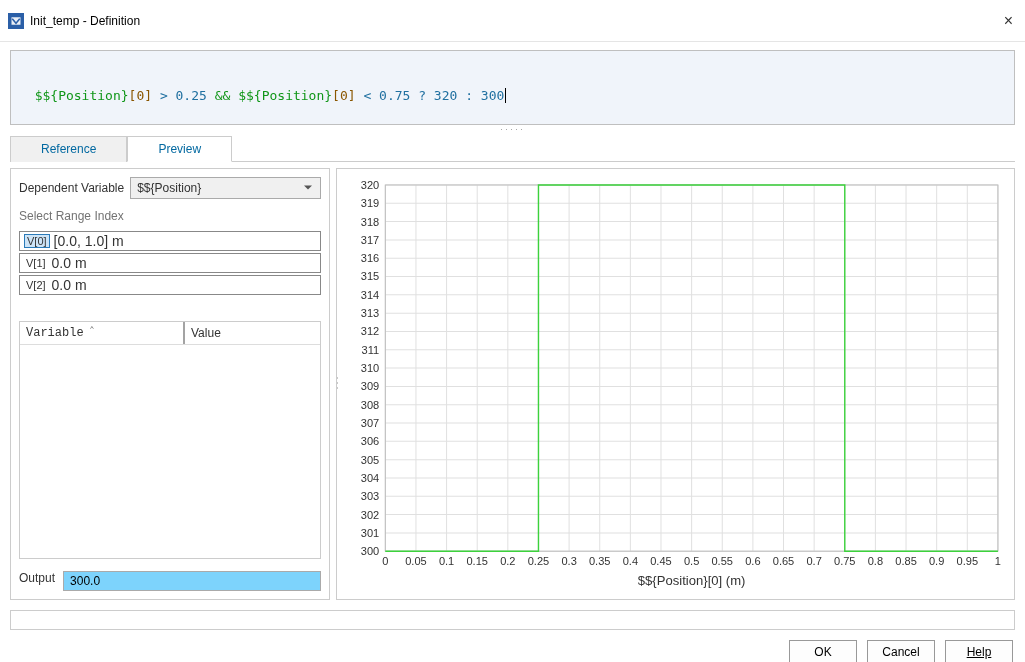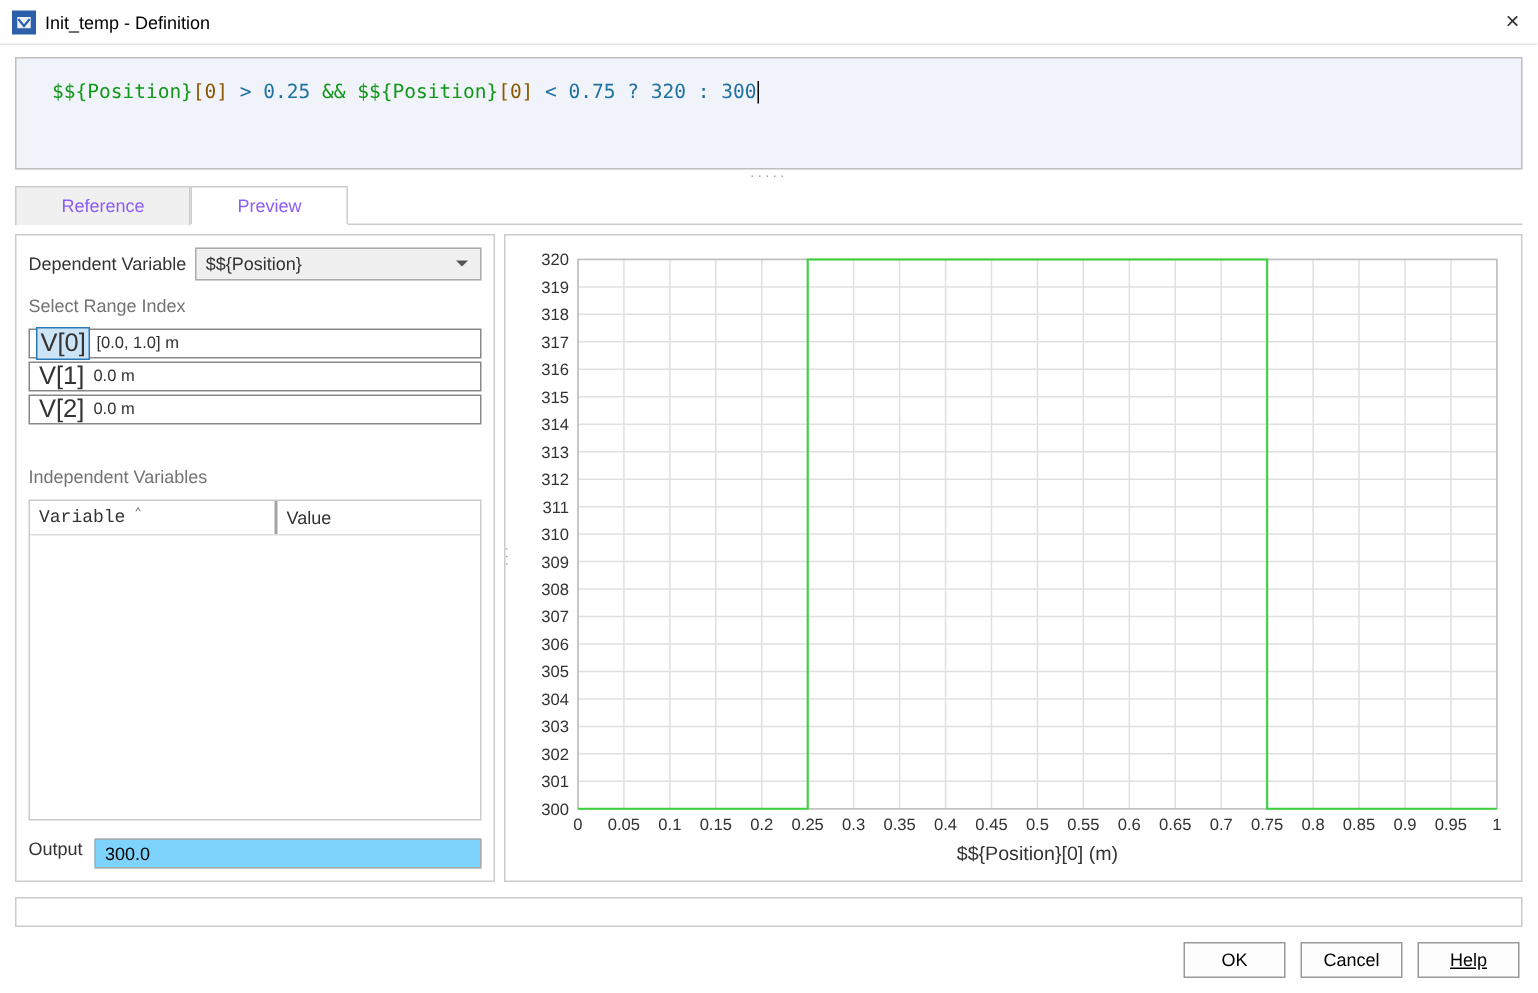--- a/index.html
+++ b/index.html
@@ -6,42 +6,42 @@
   body {
     font-family: "Segoe UI", Tahoma, Arial, sans-serif;
     font-size: 12px;
     color: #333;
     background: #fff;
     width: 1025px;
     height: 662px;
     overflow: hidden;
   }
   .titlebar {
-    height: 30px;
+    height: 42px;
     display: flex;
     align-items: center;
     padding: 0 8px;
     border-bottom: 1px solid #e5e5e5;
     justify-content: space-between;
   }
   .titlebar-left { display: flex; align-items: center; gap: 6px; }
   .titlebar .app-icon {
     width: 16px; height: 16px;
     background: #2b5fa7;
     display: inline-flex; align-items: center; justify-content: center;
   }
   .titlebar .app-icon svg { width: 12px; height: 12px; }
   .titlebar-title { font-size: 12px; color: #000; }
   .titlebar-close { font-size: 16px; font-family: Arial; cursor: pointer; padding: 0 4px; }
   .code-area {
     margin: 8px 10px 0 10px;
     border: 1px solid #bfbfbf;
     background: #f0f4fa;
     height: 75px;
-    padding: 0 8px;
+    padding: 22px 8px;
     font-family: Consolas, monospace;
     font-size: 13px;
     white-space: pre;
     position: relative;
   }
   .code-area .tok-var { color: #109618; font-weight: 500; }
   .code-area .tok-idx { color: #8a5600; }
   .code-area .tok-num { color: #2070a0; }
   .code-area .tok-op { color: #2070a0; }
   .code-area .tok-lg { color: #109618; }
@@ -65,21 +65,21 @@
     margin: 0 10px;
     display: flex;
     border-bottom: 1px solid #ccc;
     gap: 0;
   }
   .tab {
     padding: 5px 30px;
     border: 1px solid #ccc;
     border-bottom: none;
     background: #f0f0f0;
-    color: #8b5cf6;
+    color: #0369a1;
     cursor: pointer;
     font-size: 12px;
     position: relative;
     top: 1px;
   }
   .tab.active {
     background: #fff;
     border-bottom: 1px solid #fff;
   }
   .panels {
@@ -134,25 +134,25 @@
     border-top-color: #555;
   }
   .section-label { color: #737373; margin-top: 2px; }
   .range-row {
     display: flex; align-items: center; gap: 4px;
     border: 1px solid #888;
     height: 20px;
     padding: 0 4px;
   }
   .range-row .idx {
-    font-size: 17px;
+    font-size: 11px;
     padding: 0 2px;
     text-align: center;
   }
-  .range-row .val { flex: 1; font-size: 11px; }
+  .range-row .val { flex: 1; font-size: 14px; }
   .range-row.selected .idx {
     background: #cde4f7;
     border: 1px solid #2a7ab8;
     padding: 0 2px;
   }
   .indep-table {
     border: 1px solid #ccc;
     flex: 1;
     display: flex;
     flex-direction: column;
@@ -260,21 +260,20 @@
         </div>
         <div class="range-row" style="margin-bottom: 2px;">
           <span class="idx">V[1]</span>
           <span class="val">0.0 m</span>
         </div>
         <div class="range-row" style="margin-bottom: 18px;">
           <span class="idx">V[2]</span>
           <span class="val">0.0 m</span>
         </div>
       </div>
-    <div class="section-label">Independent Variables</div>
     <div class="indep-table">
       <div class="indep-head">
         <div class="col"><span>Variable</span><span class="sort-caret">⌃</span></div>
         <div class="col">Value</div>
       </div>
       <div style="flex:1"></div>
     </div>
     <div class="output-row">
       <span class="form-label">Output</span>
       <input type="text" readonly="" value="300.0" style="">

